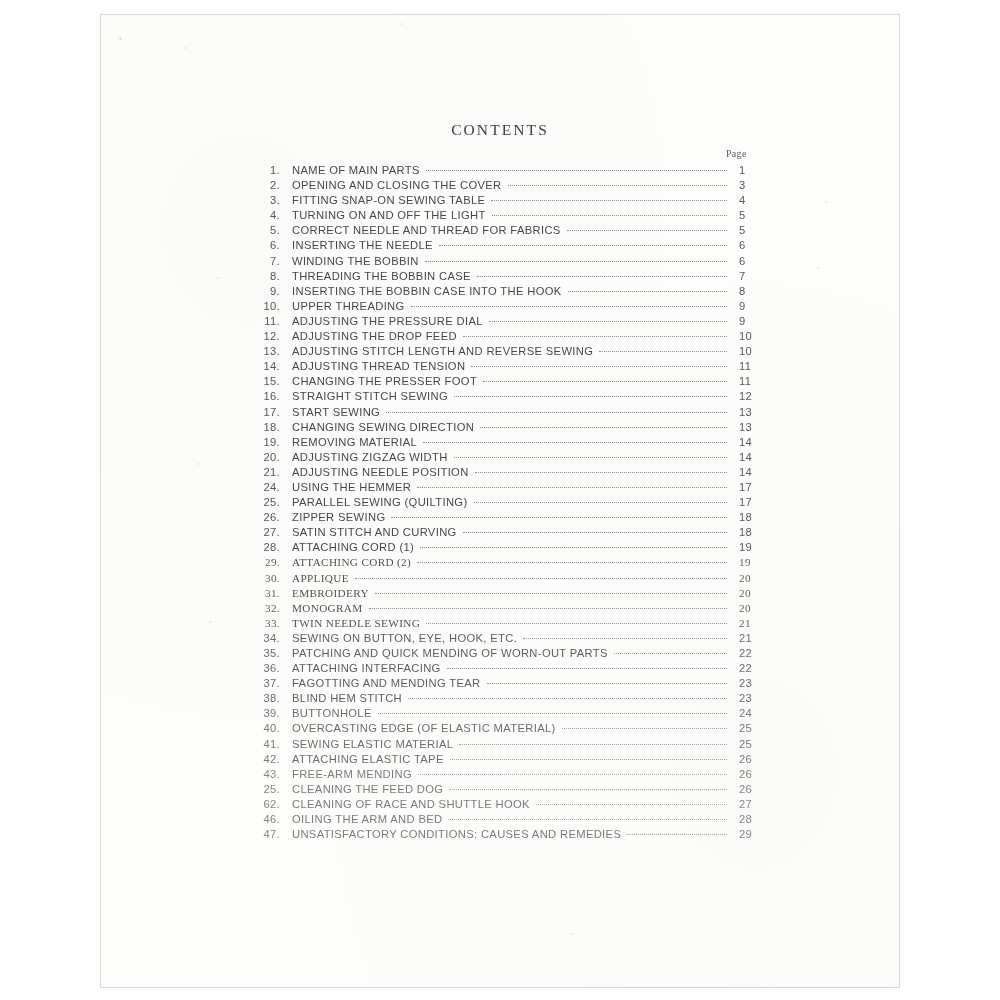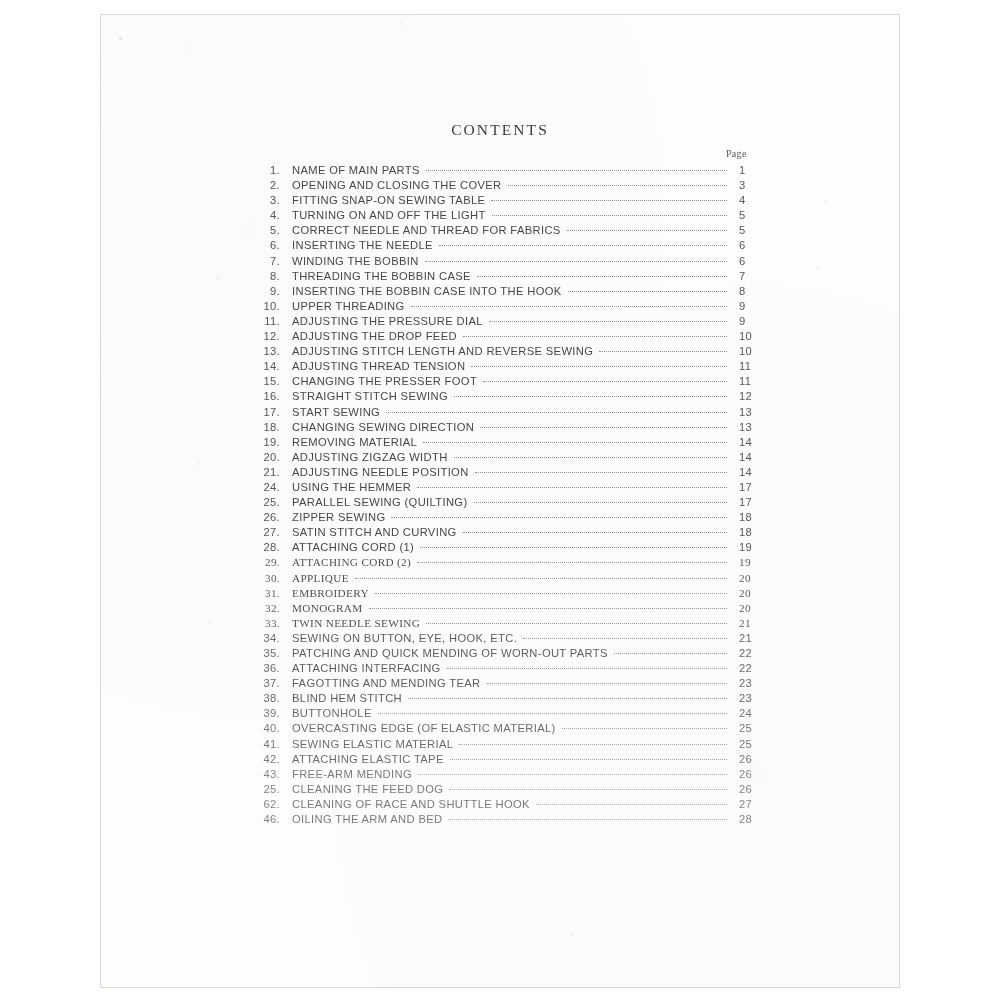--- a/index.html
+++ b/index.html
@@ -383,15 +383,21 @@
           <span class="toc-label">CLEANING OF RACE AND SHUTTLE HOOK</span>
           <span class="toc-dots"></span>
           <span class="toc-page">27</span>
         </div>
         <div class="toc-row f4">
           <span class="toc-num">46.</span>
           <span class="toc-label">OILING THE ARM AND BED</span>
           <span class="toc-dots"></span>
           <span class="toc-page">28</span>
         </div>
+        <div class="toc-row f4">
+          <span class="toc-num">47.</span>
+          <span class="toc-label">UNSATISFACTORY CONDITIONS:  CAUSES AND REMEDIES</span>
+          <span class="toc-dots"></span>
+          <span class="toc-page">29</span>
+        </div>
       </div>
   </div>
 </div>
 
 </body></html>

